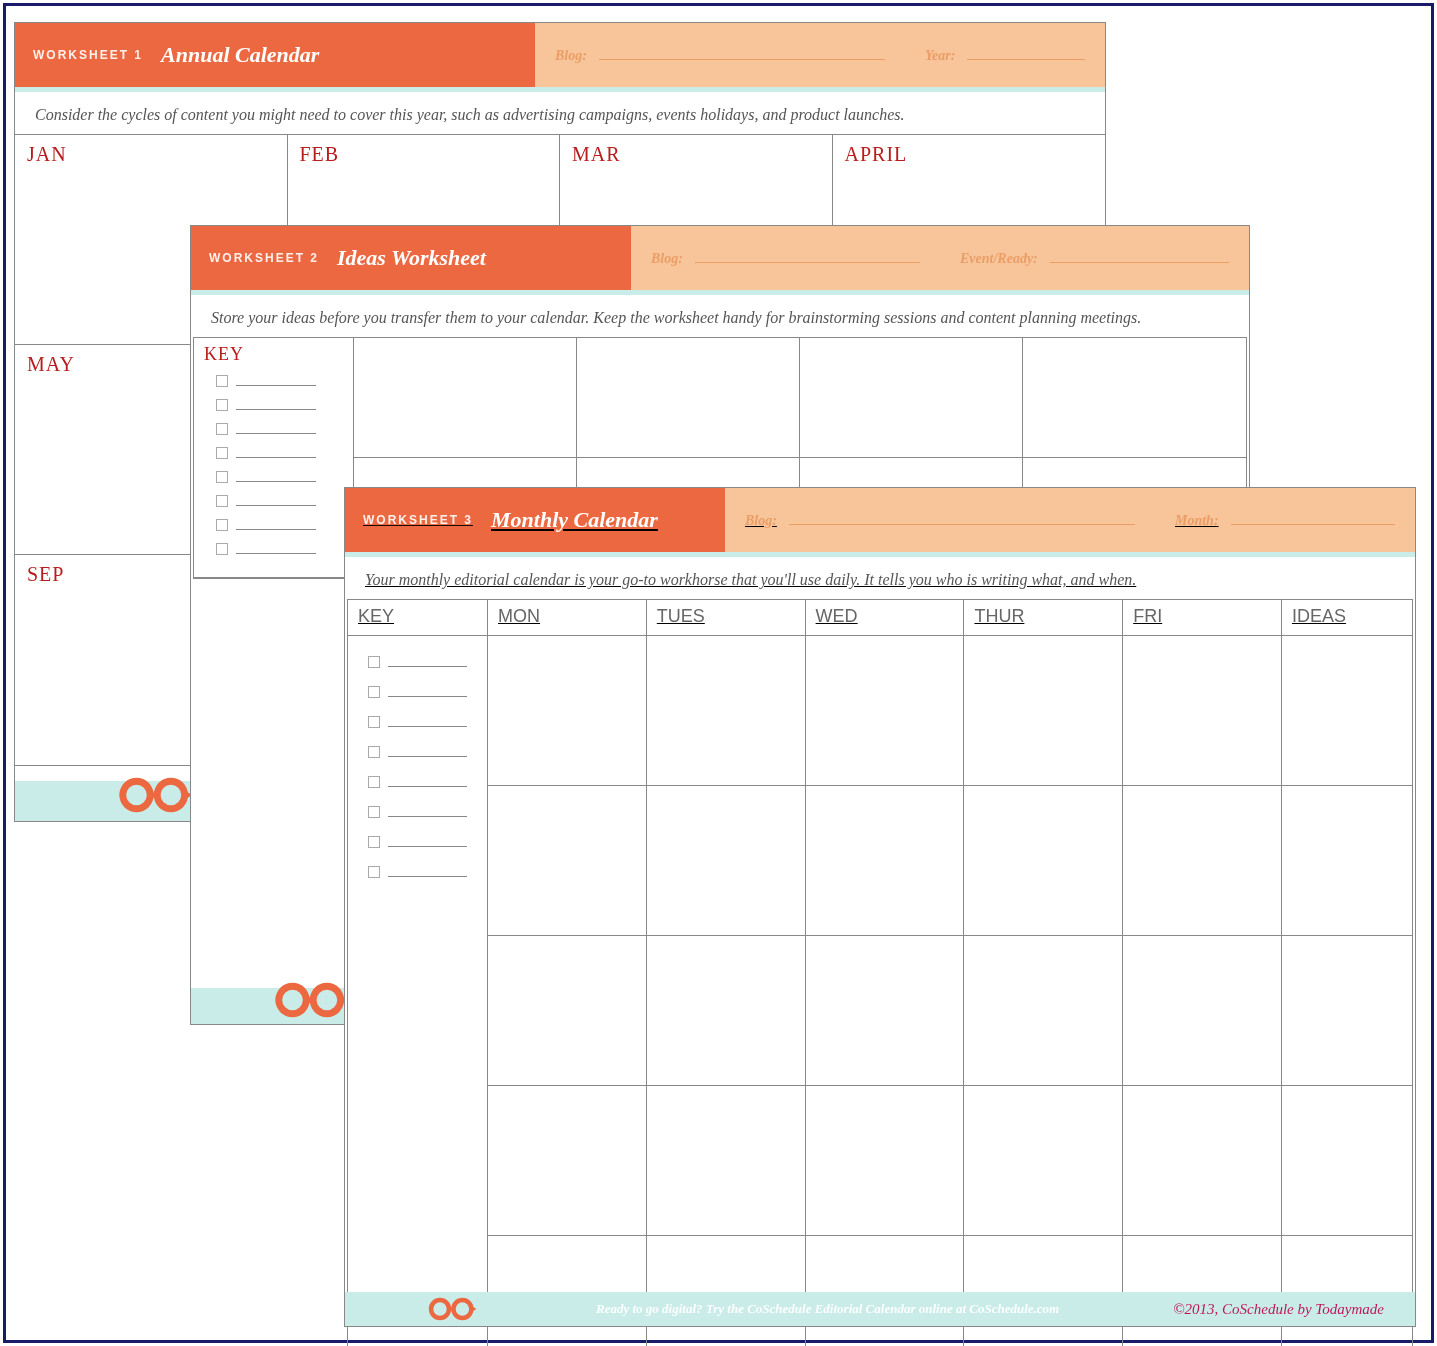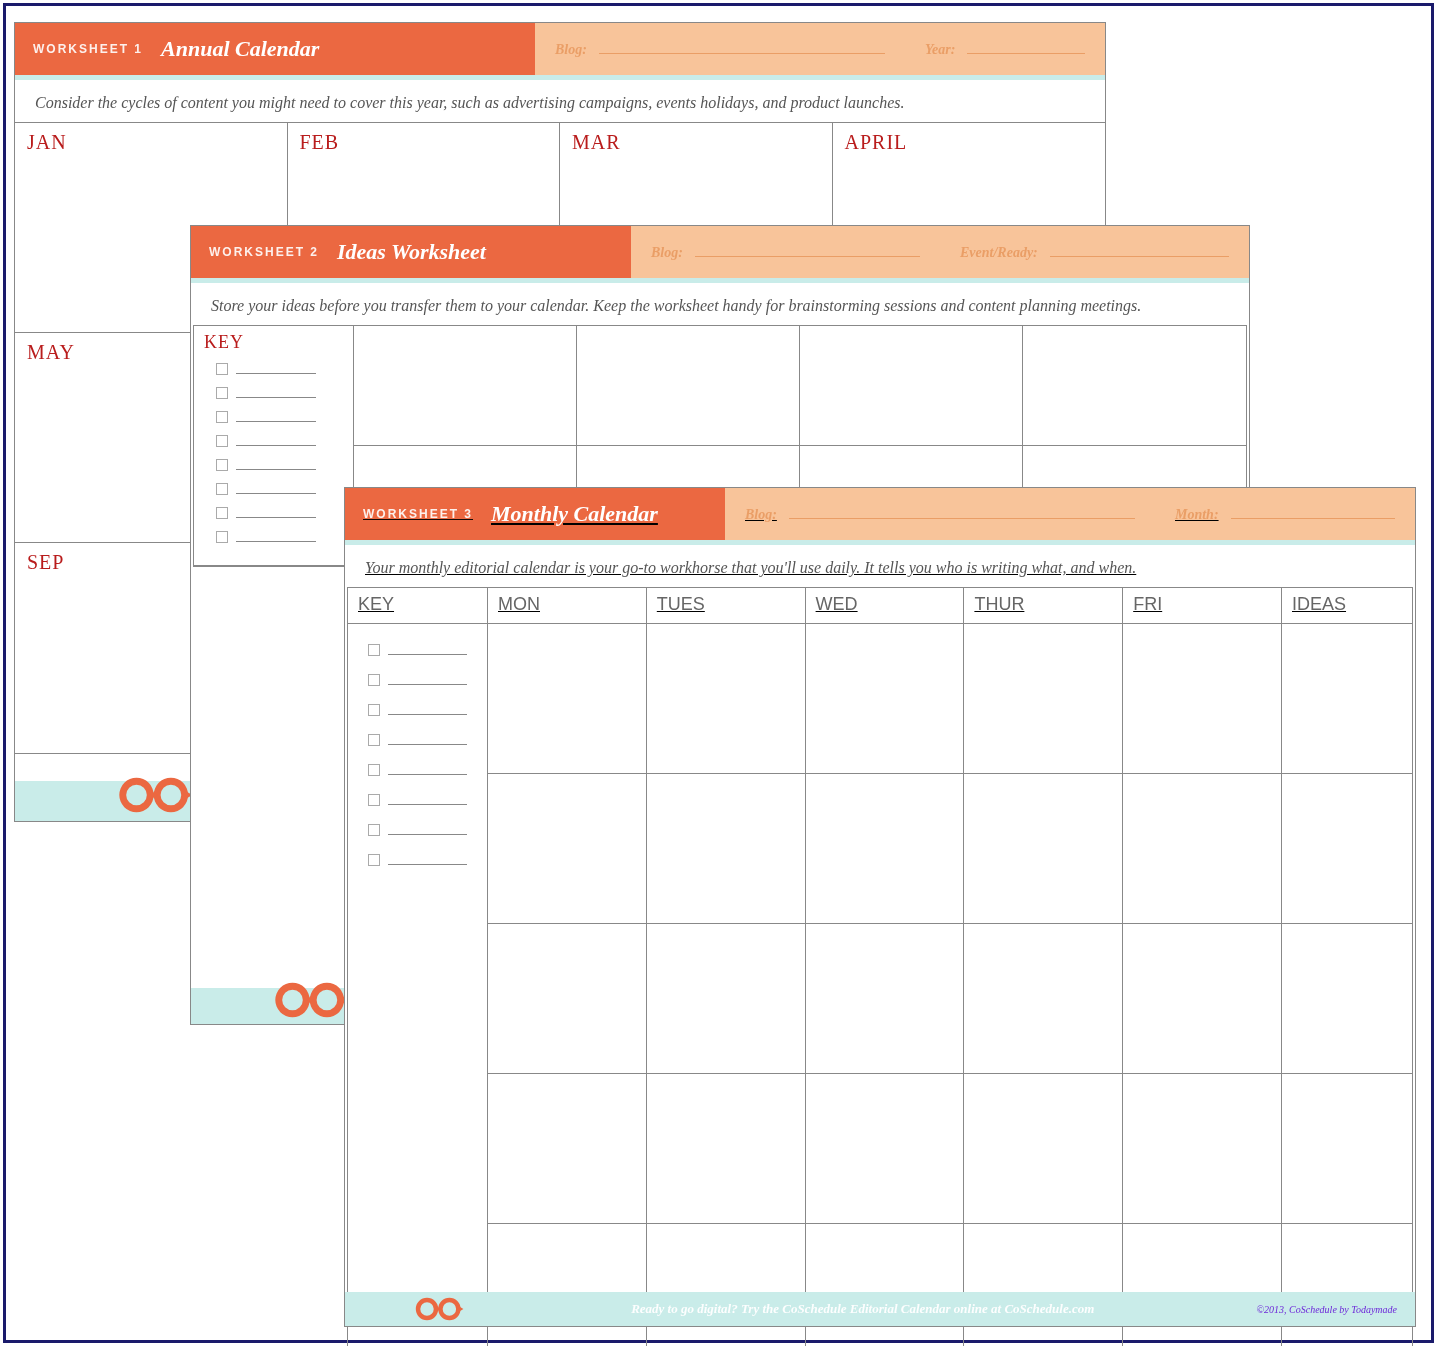--- a/index.html
+++ b/index.html
@@ -17,21 +17,21 @@
     border: 3px solid #1a1a6b;
   }
   .sheet {
     position: absolute;
     background: #fff;
     border: 1px solid #888;
   }
   
   .header-bar {
     display: flex;
-    height: 52px;
+    height: 64px;
     width: 100%;
     border-radius: 7px;
   }
   .header-left {
     background: #eb6841;
     color: #fff;
     display: flex;
     align-items: center;
     padding: 0 18px;
     flex: 0 0 auto;
@@ -130,37 +130,37 @@
     max-width: 80px;
   }
   
   .footer-bar {
     position: absolute;
     left: 0; right: 0; bottom: 0;
     height: 36px;
     background: #c9ece9;
     display: flex;
     align-items: center;
-    padding: 0 18px;
+    padding: 0 31px;
     gap: 20px;
   }
   .footer-text {
     font-family: Georgia, serif;
     font-style: italic;
     font-weight: bold;
     font-size: 13px;
     color: #fdfefe;
     flex: 1;
     text-align: center;
   }
   .footer-copy {
     font-family: Georgia, serif;
     font-style: italic;
-    font-size: 10px;
-    color: #6d28d9;
+    font-size: 15px;
+    color: #be185d;
   }
   
   .logo {
     width: 56px;
     height: 30px;
     position: relative;
     flex-shrink: 0;
   }
   .logo svg { width: 100%; height: 100%; }
 

